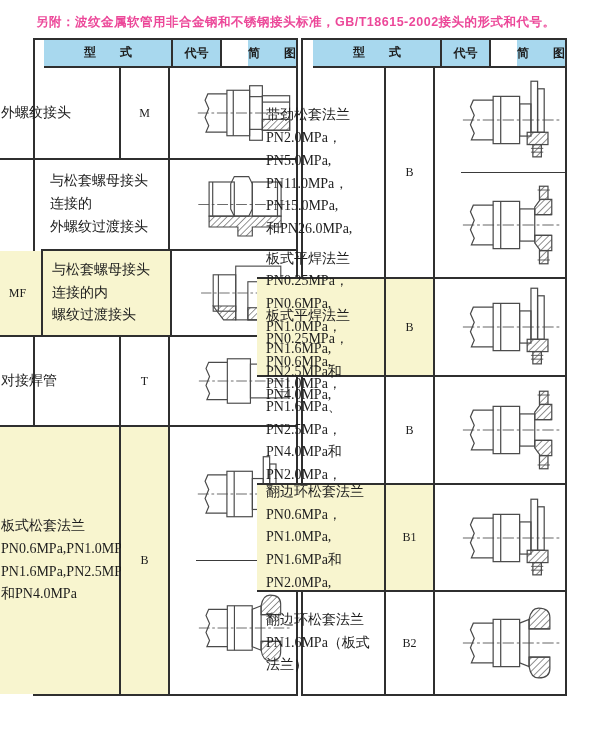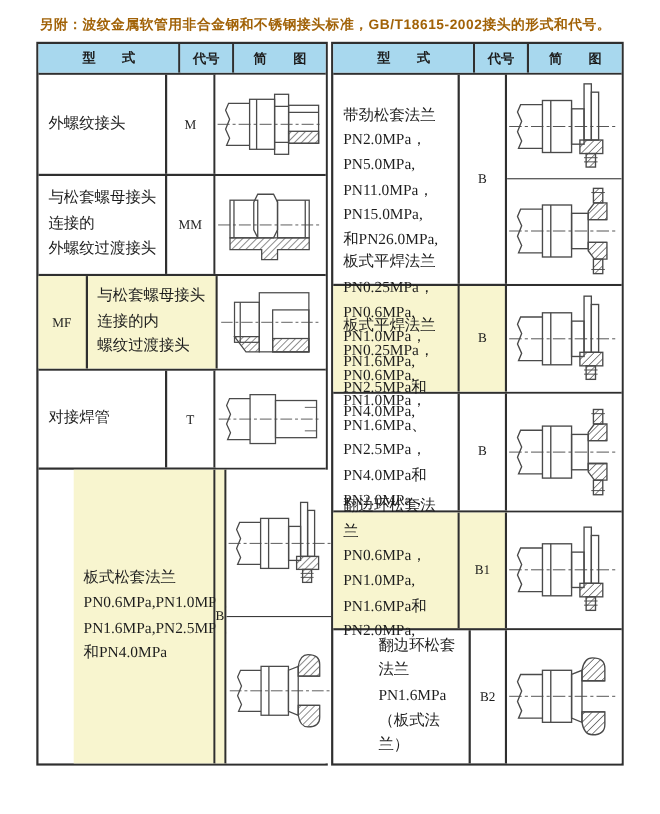--- a/index.html
+++ b/index.html
@@ -5,37 +5,37 @@
   * { margin:0; padding:0; box-sizing:border-box; }
   html,body { background:#ffffff; }
   .page {
     position:relative; width:600px; height:740px; background:#ffffff;
     font-family:"Liberation Serif","DejaVu Serif",serif; color:#1d1d1d;
     overflow:hidden;
   }
   .doc-title {
     position:absolute; left:36px; top:14px; width:540px;
     font-family:"Liberation Sans","DejaVu Sans",sans-serif;
-    font-weight:bold; font-size:12.5px; letter-spacing:0.5px; color:#a16207;
+    font-weight:bold; font-size:12.5px; letter-spacing:0.5px; color:#ec4899;
   }
   .tbl {
     position:absolute; top:38px; display:flex; flex-direction:column;
-    border:2px solid var(--border, #2f2f2f); background:#fff;
+    border:2px solid var(--border, #2f2f2f); background:#fff;align-items:flex-end;
   }
   .tbl-left  { left:33px;  width:265px; height:658px; }
   .tbl-right { left:301px; width:266px; height:658px; }
   .row { display:flex; flex-direction:row; border-bottom:2px solid var(--border,#2f2f2f); }
   .row:last-child { border-bottom:none;padding-left:32px; }
   .cell { border-right:2px solid var(--border,#2f2f2f); }
   .cell:last-child { border-right:none; }
   .c-type { width:129px; display:flex; align-items:center; padding:4px 8px 4px 9px;
             font-size:14px; line-height:1.62; white-space:pre-line; }
   .c-code { width:49px; display:flex; align-items:center; justify-content:center;
             font-size:12px; }
-  .c-diag { flex:1; display:flex; flex-direction:column; background:#fff; }
+  .c-diag { flex:1; display:flex; flex-direction:column; background:#fff;margin-left:26px; }
   .hdr .cell { display:flex; align-items:center; justify-content:center;
                background:var(--header-bg,#a8d8ee); font-weight:bold; font-size:12px;
                font-family:"Liberation Sans","DejaVu Sans",sans-serif; }
   .hdr { height:28px; }
   .hl { background:var(--highlight-bg,#f8f5cf); }
   .sub-diag { flex:1; display:flex; align-items:center; justify-content:center; }
   .sub-diag + .sub-diag { border-top:1.5px solid #3a3a3a; }
   .sub-diag svg { display:block; }
 </style>
 </head>
@@ -180,21 +180,20 @@
               <use href="#sym-male"></use>
             </svg>
           </div>
       </div>
     </div>
 
 
     <div class="row" style="height:91px">
       <div class="cell c-type">与松套螺母接头连接的
 外螺纹过渡接头</div>
-      <div class="cell c-code">MM</div>
       <div class="cell c-diag">
         <div class="sub-diag">
             <svg width="100" height="81" viewBox="0 0 110 90">
               <use href="#sym-mm"></use>
             </svg>
           </div>
       </div>
     </div>
 
     <div class="row" style="height:86px">

